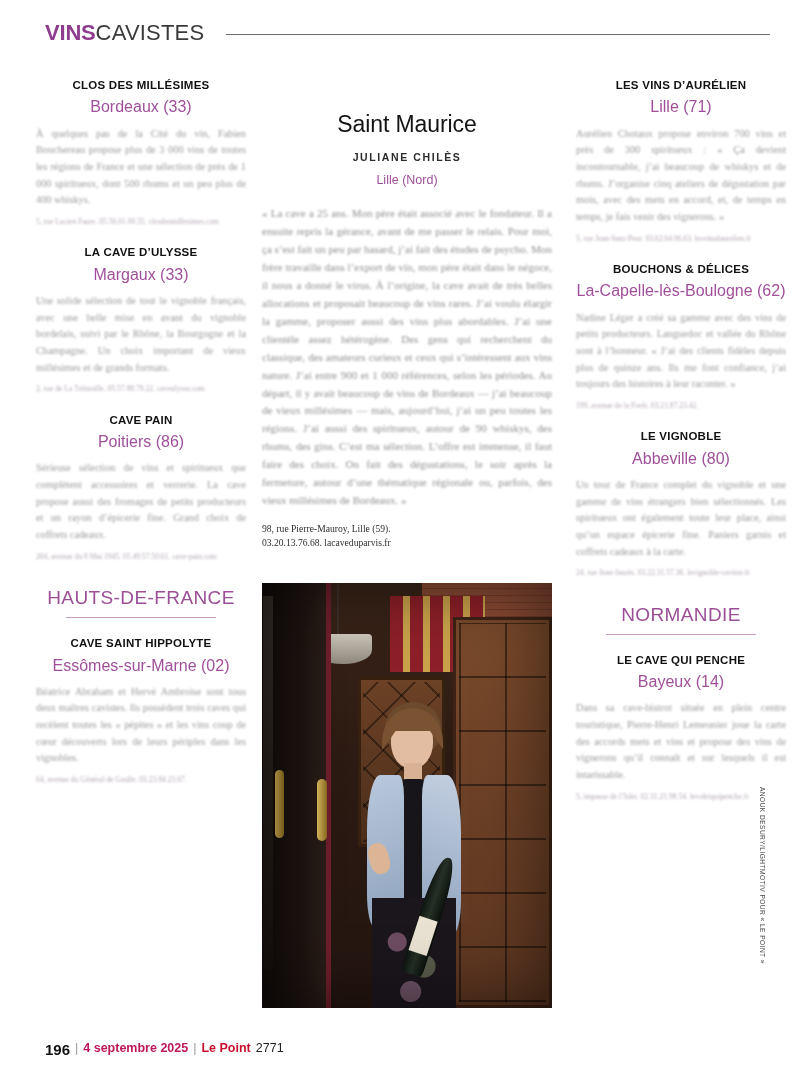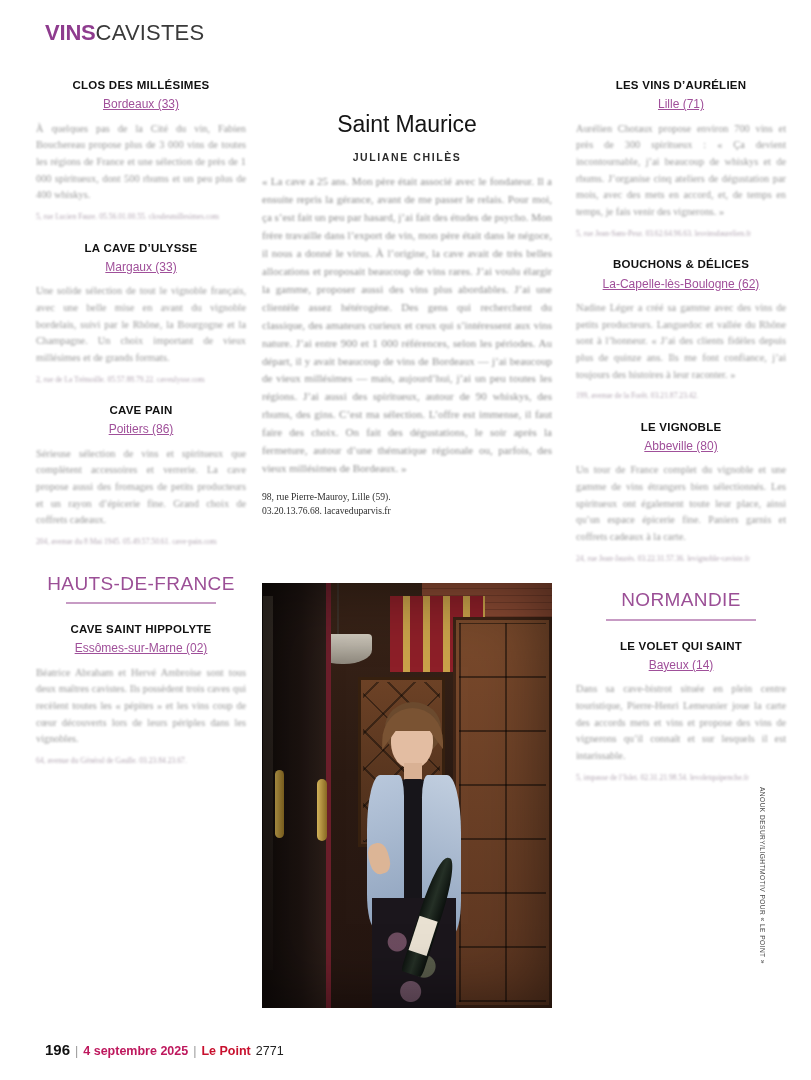--- a/index.html
+++ b/index.html
@@ -22,23 +22,22 @@
     padding: 0;
   }
 
   
   .masthead {
     position: absolute;
     left: 45px;
     top: 22px;
     width: 725px;
     display: flex;
-    align-items: flex-start;
+    align-items: center;
     gap: 22px;
-    flex-direction: column;
   }
   .masthead-title {
     font-size: 22px;
     letter-spacing: -0.2px;
     white-space: nowrap;
     line-height: 1;
   }
   .masthead-title .mh-strong {
     font-weight: 700;
     color: #8E3C8E;
@@ -77,27 +76,26 @@
   .entry-name {
     font-size: 11.5px;
     font-weight: 700;
     letter-spacing: 0.25px;
     text-align: center;
     color: #111;
     margin: 0 0 5px 0;
     line-height: 1.25;
   }
   .entry-city {
-    font-size: 12px;
+    font-size: 16px;
     font-weight: 400;
     text-align: center;
     color: #A0509A;
     margin: 0 0 9px 0;
     line-height: 1.2;
-    text-decoration: underline;
   }
   .entry-body {
     font-family: "Liberation Serif", serif;
     font-size: 10.3px;
     line-height: 1.62;
     color: #9a9a9a;
     text-align: justify;
     margin: 0 0 7px 0;
     filter: blur(1.15px);
     -webkit-filter: blur(1.15px);
@@ -204,21 +202,21 @@
   }
 
   
   .footer {
     position: absolute;
     left: 45px;
     bottom: 22px;
     font-size: 12.5px;
     color: #1a1a1a;
     display: flex;
-    align-items: flex-end;
+    align-items: flex-start;
     gap: 5px;
   }
   .footer-page { font-weight: 700; font-size: 15px; color: #111; }
   .footer-sep { color: #9a9a9a; font-weight: 300; }
   .footer-date { font-weight: 700; color: #be185d; }
   .footer-brand { font-weight: 700; color: #C8102E; }
   .footer-issue { font-weight: 400; color: #222; }
 
   
   .ph-bg       { position:absolute; inset:0; background:linear-gradient(180deg,#3a2418 0%,#2b1a12 45%,#241510 100%); }
@@ -312,20 +310,21 @@
     </div>
 
   </div>
 
   <div class="col-center">
     <div class="feature-title">
       <br>
       <span>Saint Maurice</span>
     </div>
     <div class="feature-author">JULIANE CHILÈS</div>
+    <div class="feature-city">Lille (Nord)</div>
     <p class="feature-body">« La cave a 25 ans. Mon père était associé avec le fondateur. Il a ensuite repris la gérance, avant de me passer le relais. Pour moi, ça s’est fait un peu par hasard, j’ai fait des études de psycho. Mon frère travaille dans l’export de vin, mon père était dans le négoce, il nous a donné le virus. À l’origine, la cave avait de très belles allocations et proposait beaucoup de vins rares. J’ai voulu élargir la gamme, proposer aussi des vins plus abordables. J’ai une clientèle assez hétérogène. Des gens qui recherchent du classique, des amateurs curieux et ceux qui s’intéressent aux vins nature. J’ai entre 900 et 1 000 références, selon les périodes. Au départ, il y avait beaucoup de vins de Bordeaux — j’ai beaucoup de vieux millésimes — mais, aujourd’hui, j’ai un peu toutes les régions. J’ai aussi des spiritueux, autour de 90 whiskys, des rhums, des gins. C’est ma sélection. L’offre est immense, il faut faire des choix. On fait des dégustations, le soir après la fermeture, autour d’une thématique régionale ou, parfois, des vieux millésimes de Bordeaux. »</p>
     <p class="feature-contact">
       <span>98, rue Pierre-Mauroy, Lille (59).</span><br>
       <span>03.20.13.76.68. lacaveduparvis.fr</span>
     </p>
   </div>
 
   <div class="photo-wrap">
     <div class="photo">
       <div class="ph-bg"></div>
@@ -382,21 +381,21 @@
       <p class="entry-body">Un tour de France complet du vignoble et une gamme de vins étrangers bien sélectionnés. Les spiritueux ont également toute leur place, ainsi qu’un espace épicerie fine. Paniers garnis et coffrets cadeaux à la carte.</p>
       <p class="entry-contact">24, rue Jean-Jaurès. 03.22.31.57.36. levignoble-caviste.fr</p>
     </div>
 
     <div class="region">
       <div class="region-name">NORMANDIE</div>
       <div class="region-rule"></div>
     </div>
 
     <div class="entry">
-      <div class="entry-name">LE VOLET QUI SAINT</div>
+      <div class="entry-name">LE CAVE QUI PENCHE</div>
       <div class="entry-city">Bayeux (14)</div>
       <p class="entry-body">Dans sa cave-bistrot située en plein centre touristique, Pierre-Henri Lemeunier joue la carte des accords mets et vins et propose des vins de vignerons qu’il connaît et sur lesquels il est intarissable.</p>
       <p class="entry-contact">5, impasse de l’Islet. 02.31.21.98.54. levoletquipenche.fr</p>
     </div>
 
   </div>
 
   <div class="footer">
     <span class="footer-page">196</span>
     <span class="footer-sep">|</span>

